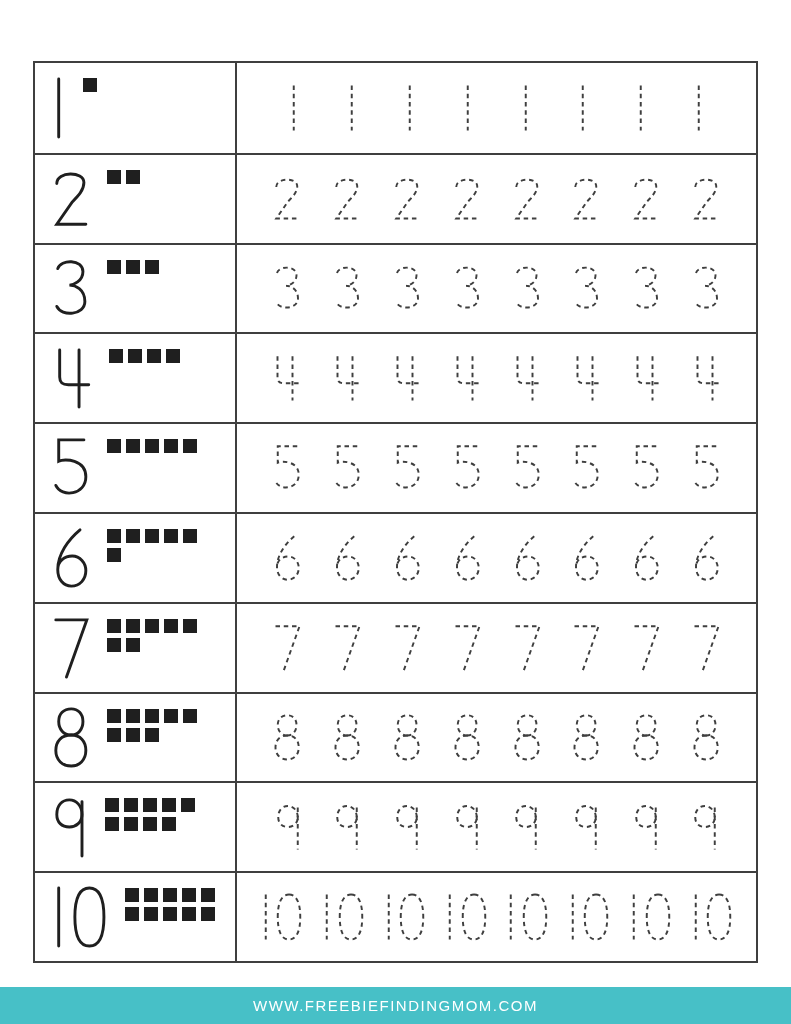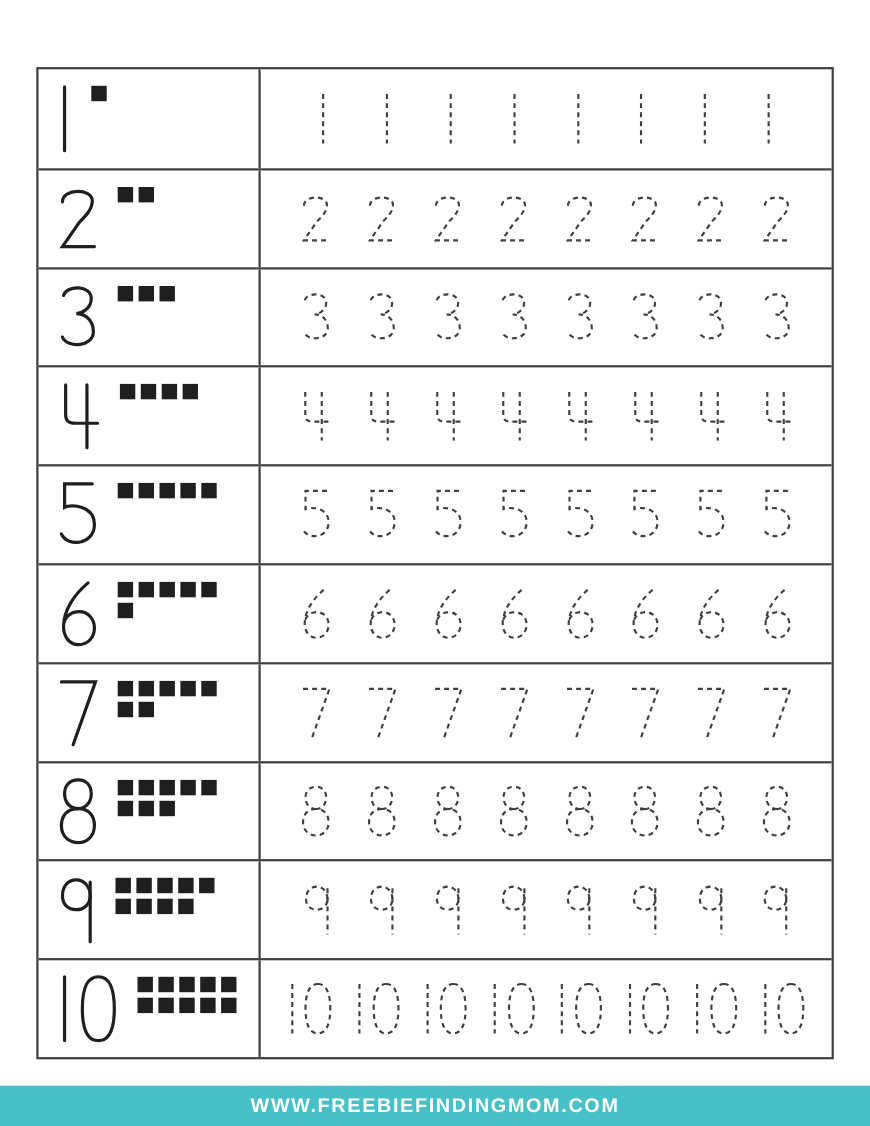--- a/index.html
+++ b/index.html
@@ -29,21 +29,21 @@
     display:flex; flex-direction:column; gap:5px;
   }
   .sq-row { display:flex; gap:5px; }
   .sq { width:14px; height:14px; }
   .trace-unit { display:flex; align-items:center; gap:2px; }
   .footer-bar {
     position:absolute; left:0; top:987px; width:791px; height:37px;
     display:flex; align-items:center; justify-content:center;
   }
   .footer-url {
-    font-size:18px; font-weight:700; letter-spacing:1.5px;
+    font-size:15px; font-weight:400; letter-spacing:1.5px;
     font-family:"Liberation Sans", sans-serif;
   }
 </style>
 </head>
 <body>
 
 <div class="page" style="background: rgb(255, 255, 255);">
   <div class="worksheet-table" id="worksheet-table" style="border-color: rgb(63, 63, 63);">
       <div class="row">
         <div class="cell-left">

